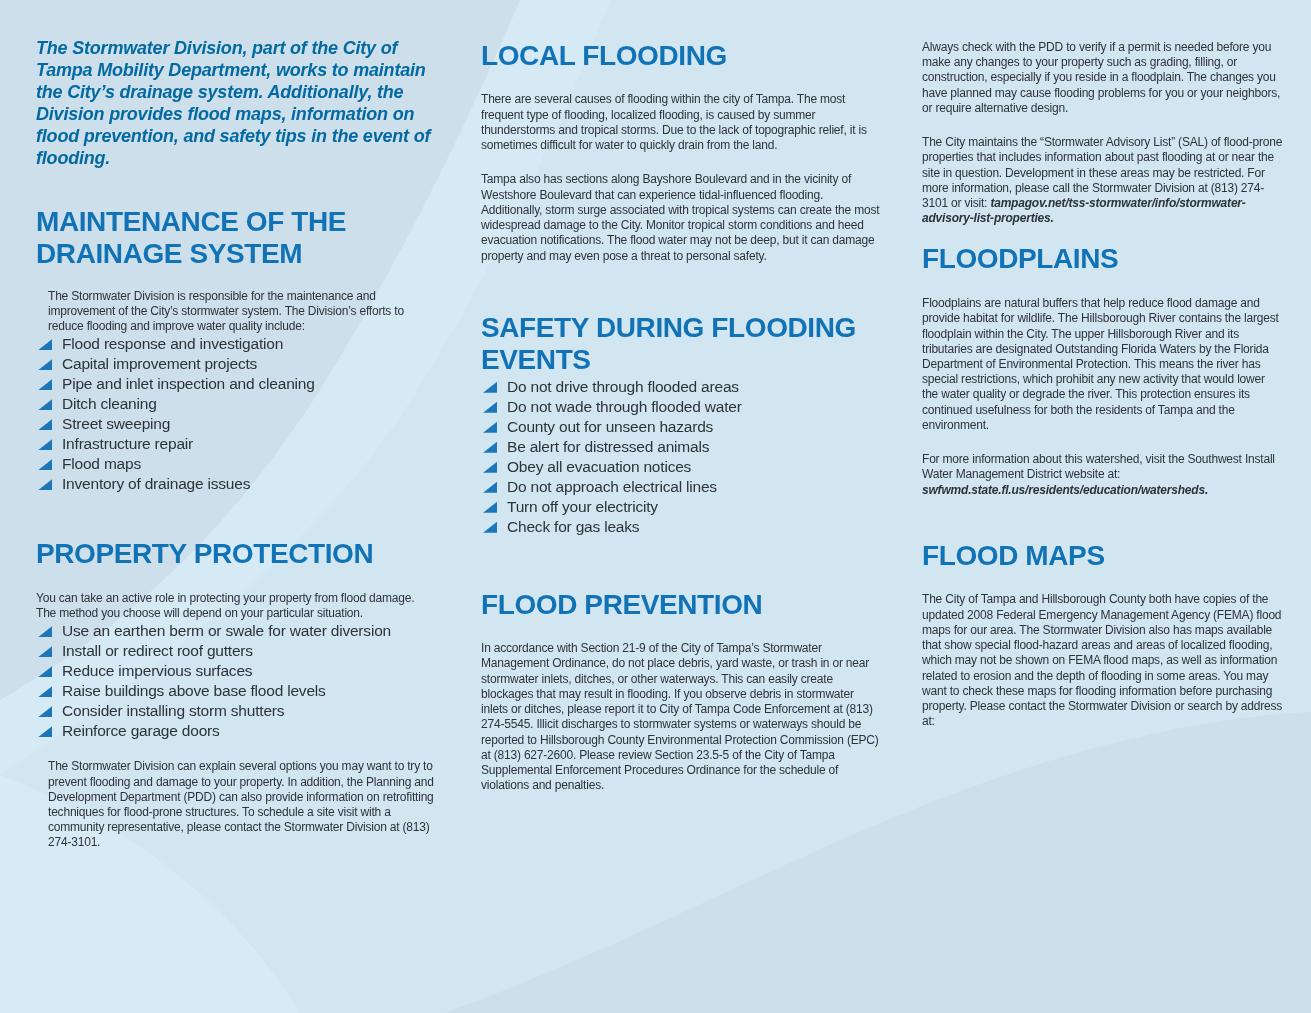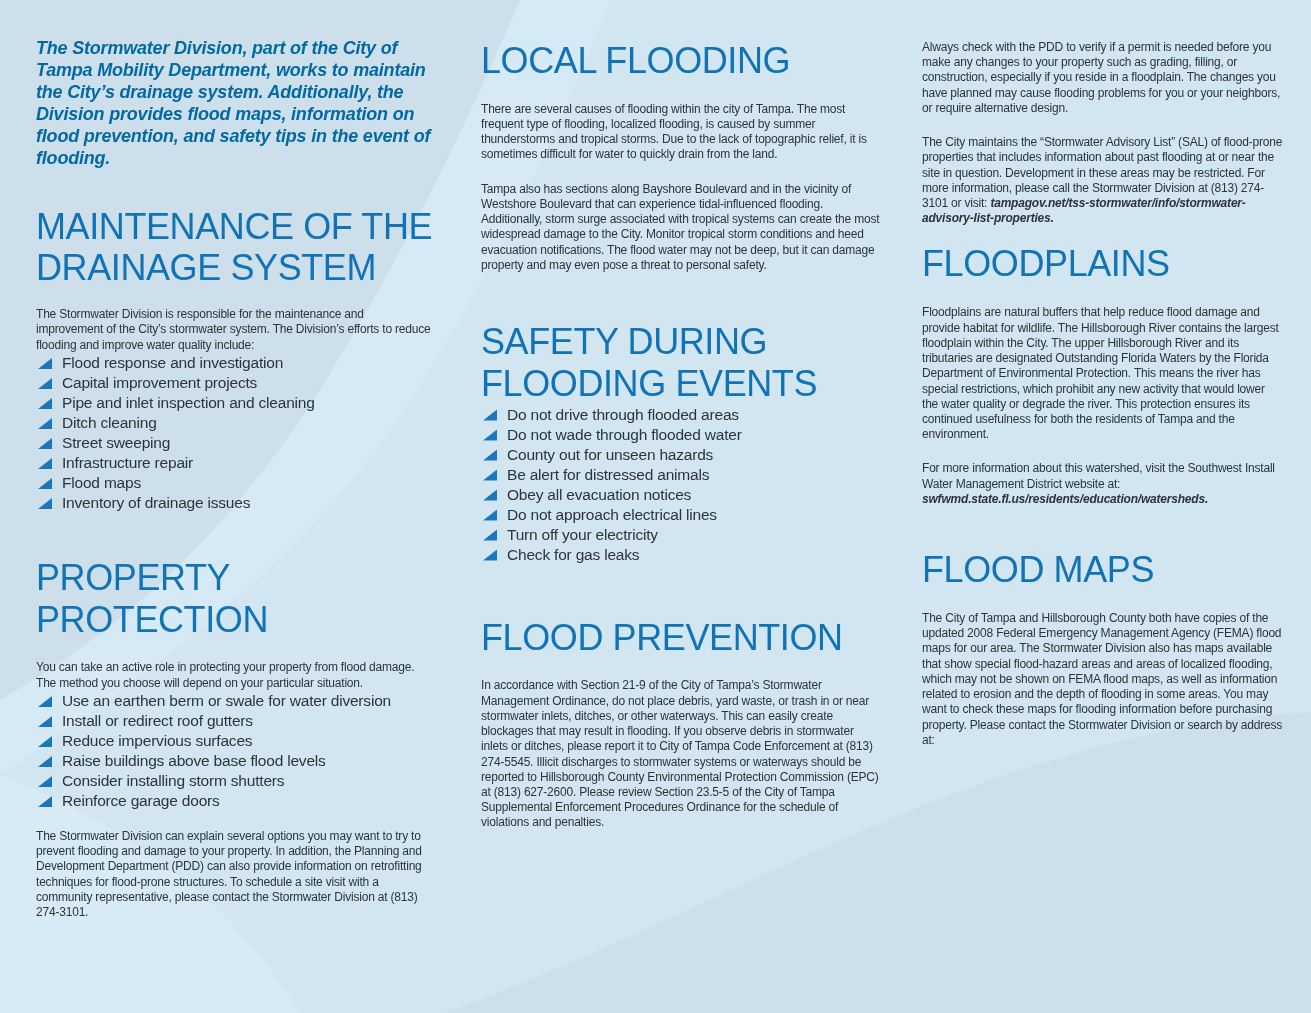--- a/index.html
+++ b/index.html
@@ -22,22 +22,22 @@
   .col-right{left:922px;width:362px;}
 
   .intro{
     margin:38px 0 0;
     font-size:18px;line-height:1.22;
     font-weight:700;font-style:italic;
     color:#0369a1;letter-spacing:-0.2px;
   }
   h2{
     margin:0;
-    font-size:36px;line-height:1.16;
-    font-weight:400;
+    font-size:28px;line-height:1.16;
+    font-weight:700;
     color:var(--heading-blue,#1173b5);
     letter-spacing:-0.4px;
   }
   p{
     margin:0;
     font-size:12px;line-height:1.27;
     letter-spacing:-0.2px;
     color:var(--body-text,#2e3338);
   }
   ul.tri-list{list-style:none;margin:0;padding:0;}
@@ -48,21 +48,21 @@
     color:var(--body-text,#2e3338);
   }
   .tri{
     flex:0 0 auto;
     width:14px;height:11px;
     margin:5px 10px 0 2px;
     background:var(--bullet-blue,#1c76ba);
     clip-path:polygon(0% 100%,100% 0%,100% 100%);
   }
   .link{font-weight:700;font-style:italic;}
-  .mt-18{margin-top:18px;}
+  .mt-18{margin-top:18px;margin-left:12px;}
   .mt-19{margin-top:19px;}
   .mt-20{margin-top:20px;}
   .mt-21{margin-top:21px;}
   .mt-34{margin-top:16px;}
   .mt-36{margin-top:36px;}
   .mt-40{margin-top:40px;}
   .mt-42{margin-top:42px;}
   .mt-44{margin-top:44px;}
   .mt-48{margin-top:48px;}
   .mt-52{margin-top:52px;}

